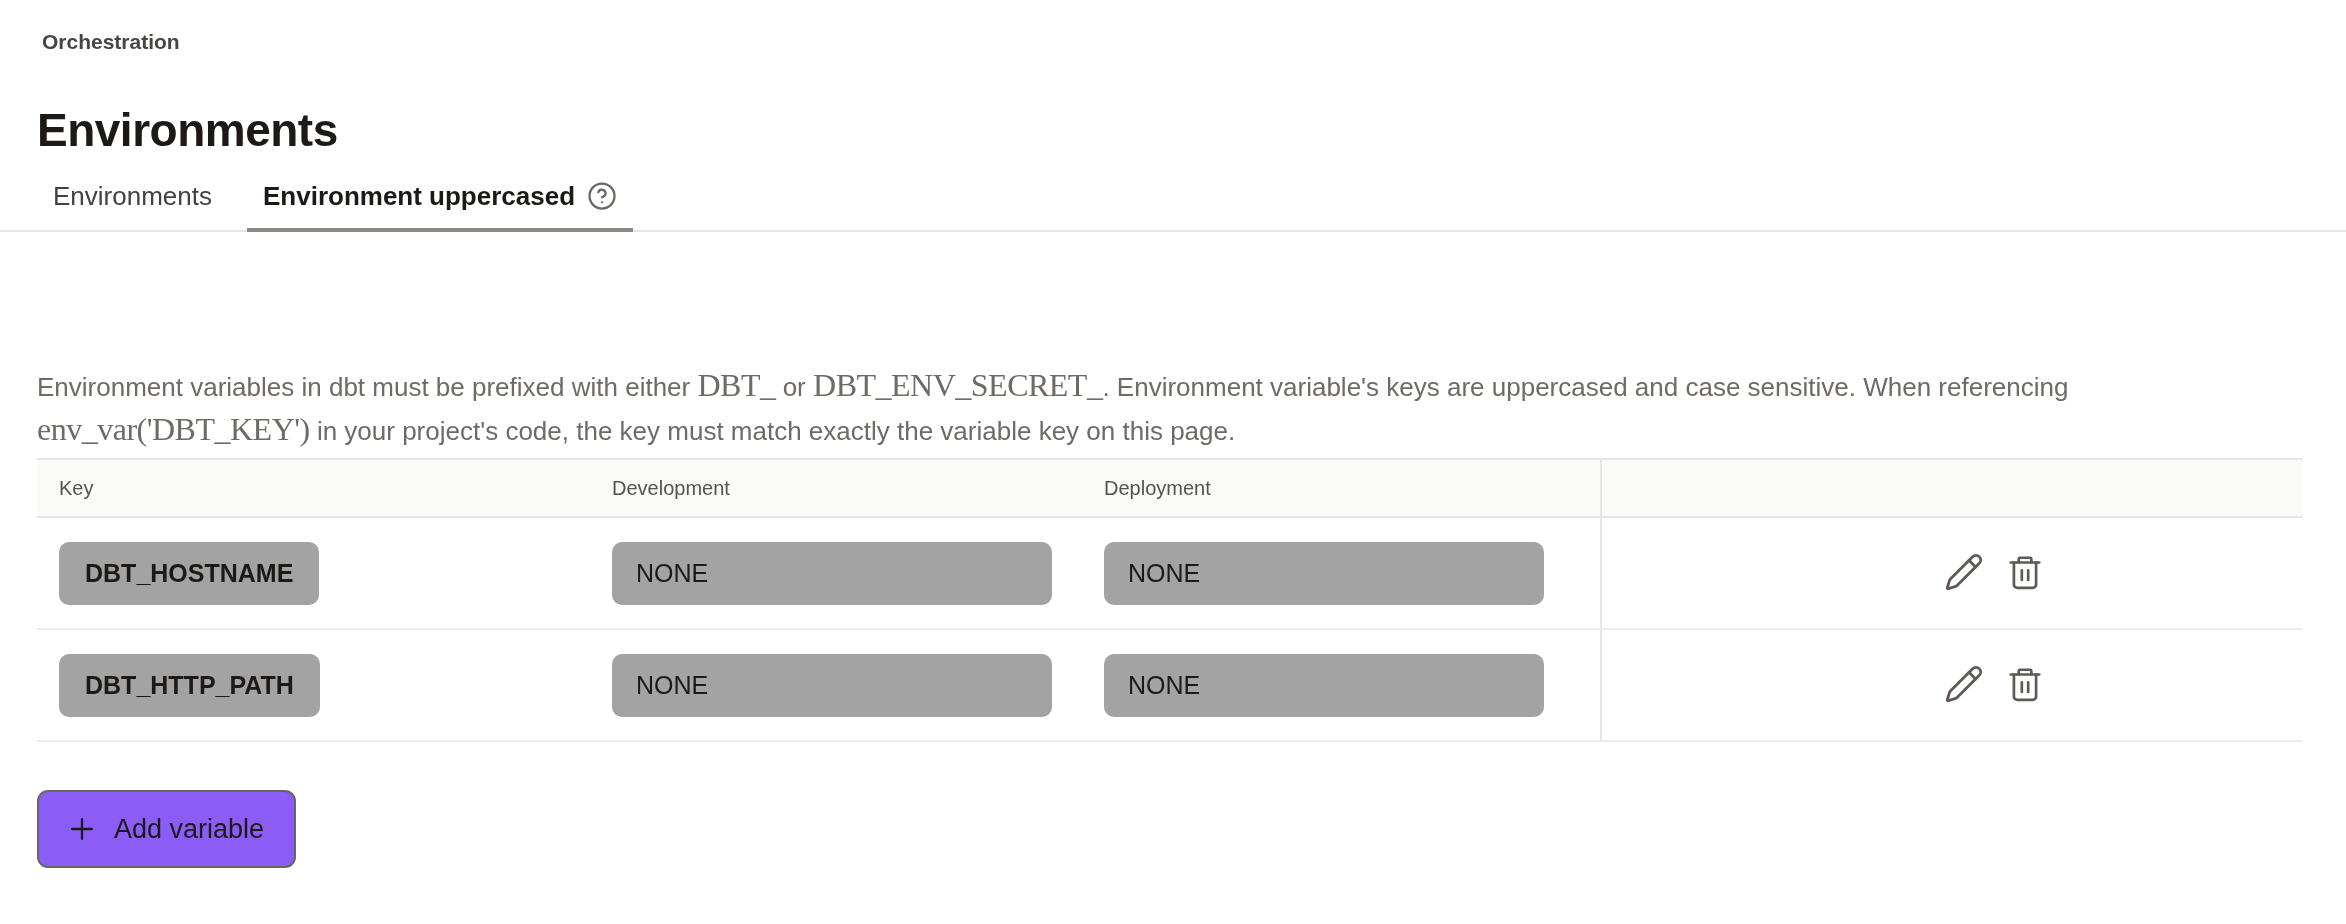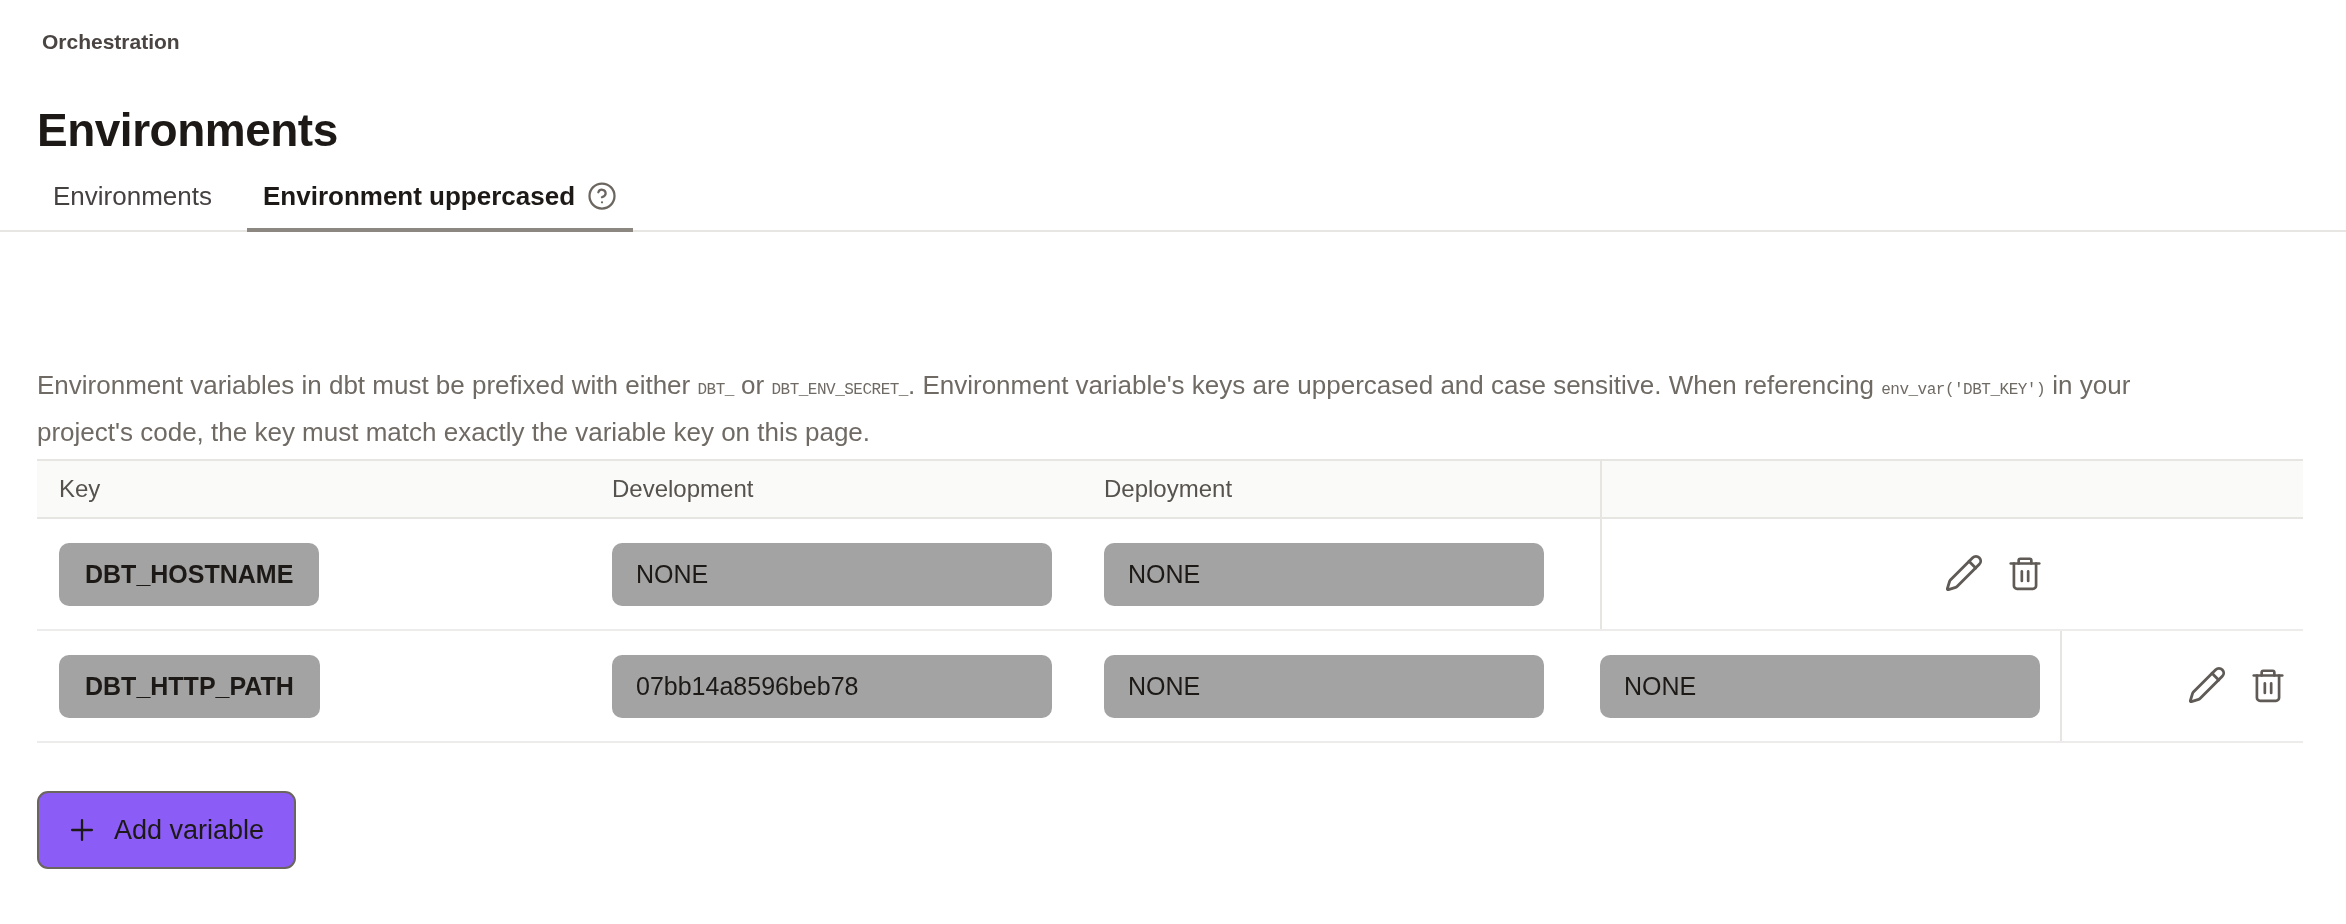--- a/index.html
+++ b/index.html
@@ -59,40 +59,40 @@
 
   
   .description {
     margin-top: 132px;
     max-width: 2110px;
     font-size: 26px;
     line-height: 42px;
     color: #6f6a64;
   }
   .mono {
-    font-family: Liberation Mono, monospace;
-    font-size: 16px;
+    font-family: Liberation Serif, serif;
+    font-size: 32px;
     letter-spacing: -0.5px;
   }
 
   
   .env-table { margin-top: 6px; width: 2266px; }
   .t-row {
     display: grid;
     grid-template-columns: 575px 492px 496px 460px 1fr;
     align-items: center;
   }
   .t-head {
     height: 60px;
     background: #fafaf9;
     border-top: 2px solid #e7e5e2;
     border-bottom: 2px solid #e7e5e2;
   }
   .t-head .cell {
-    font-size: 24px;
+    font-size: 20px;
     font-weight: 500;
     color: #56524d;
   }
   .cell { padding-left: 0; }
   .cell.first { padding-left: 22px; }
   .t-body-row { height: 112px; border-bottom: 2px solid #edecea; }
   .actions-cell {
     display: flex;
     justify-content: flex-end;
     align-items: center;
@@ -210,23 +210,20 @@
           </span>
         </button>
       </div>
     </div>
 
     <div class="t-row t-body-row">
       <div class="cell first">
         <span class="chip key-chip">DBT_HTTP_PATH</span>
       </div>
       <div class="cell">
-        <span class="chip value-chip">07bb14a8596beb78</span>
-      </div>
-      <div class="cell">
         <span class="chip value-chip">NONE</span>
       </div>
       <div class="cell">
         <span class="chip value-chip">NONE</span>
       </div>
       <div class="actions-cell">
         <button class="icon-btn">
           <span>
             <svg width="40" height="40" viewBox="0 0 24 24" fill="none" stroke="#5f5a55" stroke-width="1.7" stroke-linecap="round" stroke-linejoin="round">
               <path d="M21.174 6.812a1 1 0 0 0-3.986-3.987L3.842 16.174a2 2 0 0 0-.5.83l-1.321 4.352a.5.5 0 0 0 .623.622l4.353-1.32a2 2 0 0 0 .83-.497z"></path>

